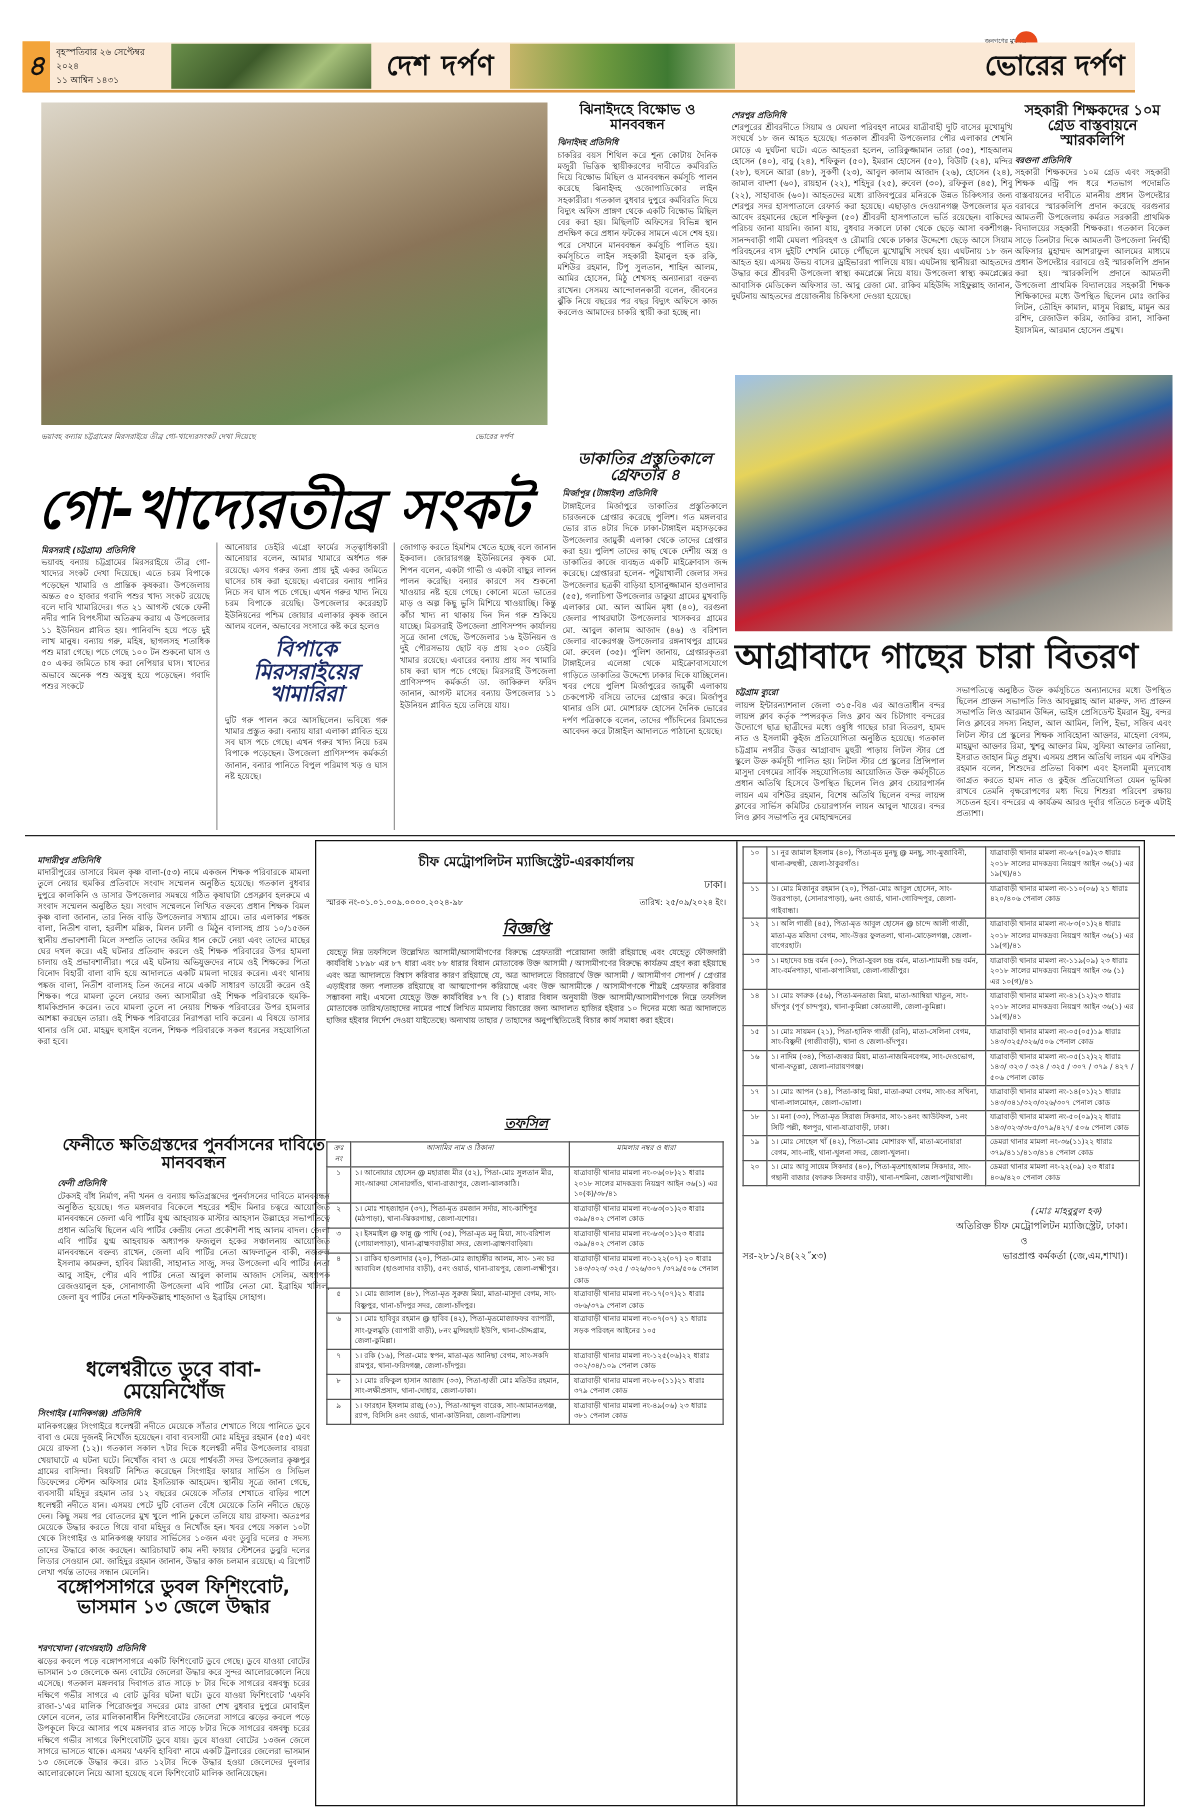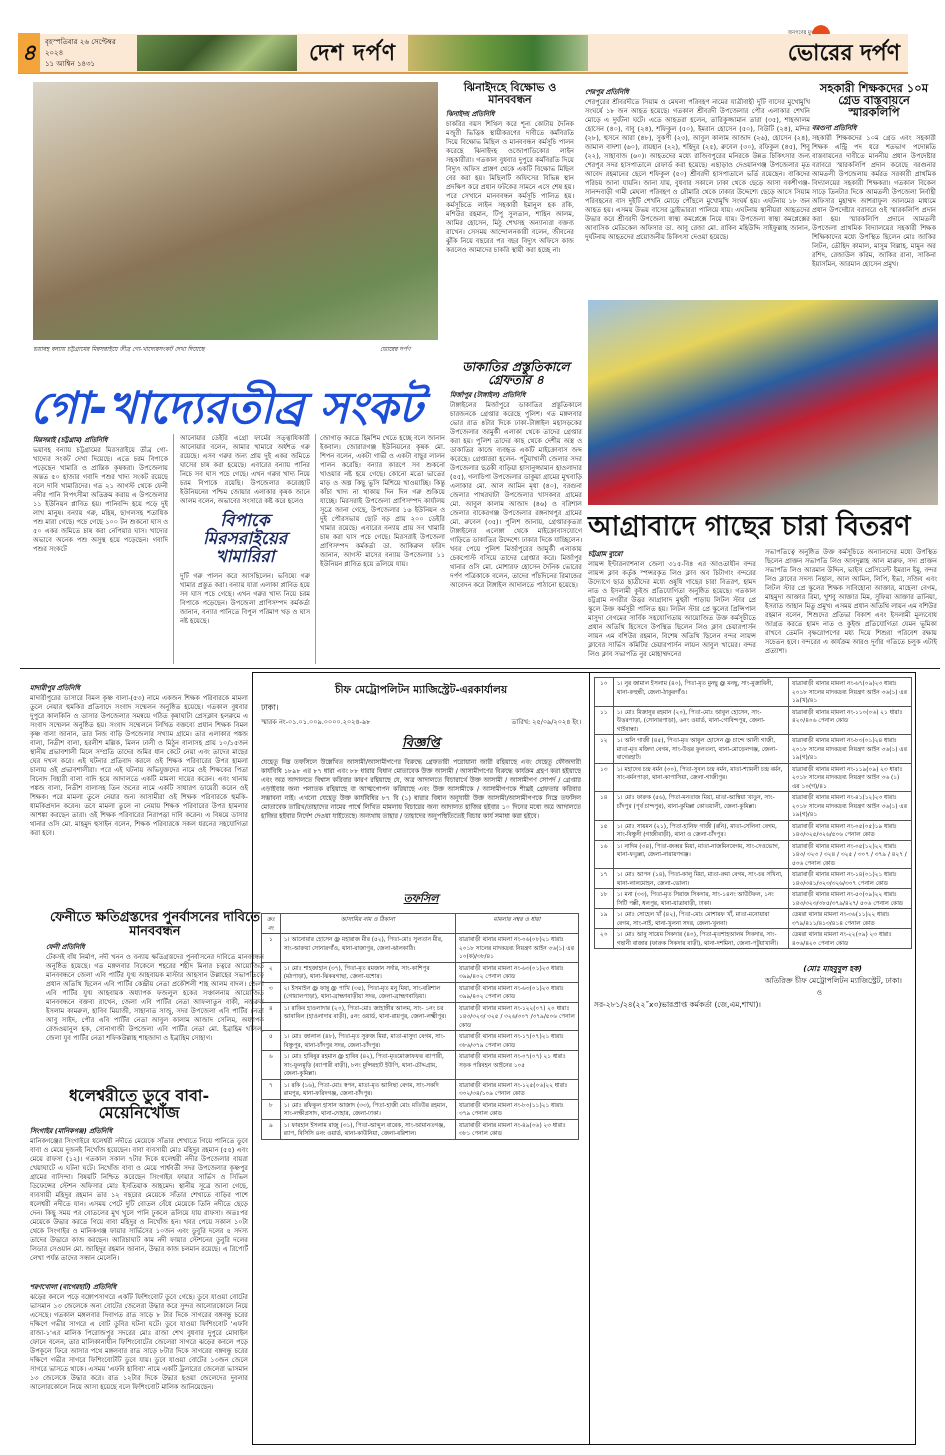--- a/index.html
+++ b/index.html
@@ -64,21 +64,21 @@
 </div>
 
 <div class="abs" style="left:812px;top:82px;width:124px">
   <div class="hl" style="font-size:11.5px">সহকারী শিক্ষকদের ১০ম গ্রেড বাস্তবায়নে স্মারকলিপি</div>
   <div class="byline" style="margin-top:4px">বরগুনা প্রতিনিধি</div>
   <div class="body-text" style="height:205px;overflow:hidden">সহকারী শিক্ষকদের ১০ম গ্রেড এবং সহকারী শিক্ষক এন্ট্রি পদ ধরে শতভাগ পদোন্নতি বাস্তবায়নের দাবীতে মাননীয় প্রধান উপদেষ্টার বরাবরে স্মারকলিপি প্রদান করেছে বরগুনার আমতলী উপজেলায় কর্মরত সরকারী প্রাথমিক বিদ্যালয়ের সহকারী শিক্ষকরা। গতকাল বিকেল সাড়ে তিনটার দিকে আমতলী উপজেলা নির্বাহী অফিসার মুহাম্মদ আশরাফুল আলমের মাধ্যমে প্রধান উপদেষ্টার বরাবরে ওই স্মারকলিপি প্রদান করা হয়। স্মারকলিপি প্রদানে আমতলী উপজেলা প্রাথমিক বিদ্যালয়ের সহকারী শিক্ষক শিক্ষিকাদের মধ্যে উপস্থিত ছিলেন মোঃ জাকির লিটন, তৌহিদ কামাল, মাসুম বিল্লাহ, মামুন অর রশিদ, রেজাউল করিম, জাকির রানা, সাকিনা ইয়াসমিন, আরমান হোসেন প্রমুখ।</div>
 </div>
 
 <div class="abs imgbox2" style="left:588px;top:300px;width:350px;height:205px"></div>
 
-<div class="abs hl" style="left:30px;top:385px;width:415px;font-size:44px;color:#1d4ed8;font-style:italic;text-align:left">গো-খাদ্যেরতীব্র সংকট</div>
+<div class="abs hl" style="left:30px;top:385px;width:415px;font-size:44px;color:#000000;font-style:italic;text-align:left">গো-খাদ্যেরতীব্র সংকট</div>
 
 <div class="abs" style="left:33px;top:434px;width:135px">
   <div class="byline">মিরসরাই (চট্টগ্রাম) প্রতিনিধি</div>
   <div class="body-text" style="height:225px;overflow:hidden">ভয়াবহ বন্যায় চট্টগ্রামের মিরসরাইয়ে তীব্র গো-খাদ্যের সংকট দেখা দিয়েছে। এতে চরম বিপাকে পড়েছেন খামারি ও প্রান্তিক কৃষকরা। উপজেলায় অন্তত ৫০ হাজার গবাদি পশুর খাদ্য সংকট রয়েছে বলে দাবি খামারিদের। গত ২১ আগস্ট থেকে ফেনী নদীর পানি বিপৎসীমা অতিক্রম করায় এ উপজেলার ১১ ইউনিয়ন প্লাবিত হয়। পানিবন্দি হয়ে পড়ে দুই লাখ মানুষ। বন্যায় গরু, মহিষ, ছাগলসহ শতাধিক পশু মারা গেছে। পচে গেছে ১০০ টন শুকনো ঘাস ও ৫০ একর জমিতে চাষ করা নেপিয়ার ঘাস। খাদ্যের অভাবে অনেক পশু অসুস্থ হয়ে পড়েছেন। গবাদি পশুর সংকটে</div>
 </div>
 <div class="abs col-rule" style="left:173px;top:434px;height:230px"></div>
 <div class="abs" style="left:180px;top:434px;width:130px">
   <div class="body-text" style="height:72px;overflow:hidden">আনোয়ার ডেইরি এগ্রো ফার্মের সত্ত্বাধিকারী আনোয়ার বলেন, আমার খামারে অর্ধশত গরু রয়েছে। এসব গরুর জন্য প্রায় দুই একর জমিতে ঘাসের চাষ করা হয়েছে। এবারের বন্যায় পানির নিচে সব ঘাস পচে গেছে। এখন গরুর খাদ্য নিয়ে চরম বিপাকে রয়েছি। উপজেলার করেরহাট ইউনিয়নের পশ্চিম জোয়ার এলাকার কৃষক জানে আলম বলেন, অভাবের সংসারে কষ্ট করে হলেও</div>
   <div class="hl" style="font-size:17px;font-style:italic;color:#1a2a66;margin:6px 0">বিপাকে মিরসরাইয়ের খামারিরা</div>
   <div class="body-text" style="height:95px;overflow:hidden">দুটি গরু পালন করে আসছিলেন। ভবিষ্যে গরু খামার প্রস্তুত করা। বন্যায় যারা এলাকা প্লাবিত হয়ে সব ঘাস পচে গেছে। এখন গরুর খাদ্য নিয়ে চরম বিপাকে পড়েছেন। উপজেলা প্রাণিসম্পদ কর্মকর্তা জানান, বন্যার পানিতে বিপুল পরিমাণ খড় ও ঘাস নষ্ট হয়েছে।</div>
@@ -116,29 +116,30 @@
   <div class="body-text" style="height:122px;overflow:hidden">টেকসই বাঁধ নির্মাণ, নদী খনন ও বন্যায় ক্ষতিগ্রস্তদের পুনর্বাসনের দাবিতে মানববন্ধন অনুষ্ঠিত হয়েছে। গত মঙ্গলবার বিকেলে শহরের শহীদ মিনার চত্বরে আয়োজিত মানববন্ধনে জেলা এবি পার্টির যুগ্ম আহবায়ক মাস্টার আহসান উল্লাহের সভাপতিত্বে প্রধান অতিথি ছিলেন এবি পার্টির কেন্দ্রীয় নেতা প্রকৌশলী শাহ আলম বাদল। জেলা এবি পার্টির যুগ্ম আহবায়ক অধ্যাপক ফজলুল হকের সঞ্চালনায় আয়োজিত মানববন্ধনে বক্তব্য রাখেন, জেলা এবি পার্টির নেতা আফলাতুন বাকী, নজরুল ইসলাম কামরুল, হাবিব মিয়াজী, সাহানাত সাজু, সদর উপজেলা এবি পার্টির নেতা আবু সাইদ, পৌর এবি পার্টির নেতা আবুল কালাম আজাদ সেলিম, অধ্যাপক রেজওয়ানুল হক, সোনাগাজী উপজেলা এবি পার্টির নেতা মো. ইব্রাহিম খলিল, জেলা যুব পার্টির নেতা শফিকউল্লাহ শাহজাদা ও ইব্রাহিম সোহাগ।</div>
 </div>
 
 <div class="abs" style="left:30px;top:1088px;width:218px">
   <div class="hl" style="font-size:16px">ধলেশ্বরীতে ডুবে বাবা-মেয়েনিখোঁজ</div>
   <div class="byline" style="margin-top:3px">সিংগাইর (মানিকগঞ্জ) প্রতিনিধি</div>
   <div class="body-text" style="height:162px;overflow:hidden">মানিকগঞ্জের সিংগাইরে ধলেশ্বরী নদীতে মেয়েকে সাঁতার শেখাতে গিয়ে পানিতে ডুবে বাবা ও মেয়ে দুজনই নিখোঁজ হয়েছেন। বাবা ব্যবসায়ী মোঃ মহিদুর রহমান (৫৫) এবং মেয়ে রাফসা (১২)। গতকাল সকাল ৭টার দিকে ধলেশ্বরী নদীর উপজেলার বায়রা খেয়াঘাটে এ ঘটনা ঘটে। নিখোঁজ বাবা ও মেয়ে পার্শ্ববর্তী সদর উপজেলার কৃষ্ণপুর গ্রামের বাসিন্দা। বিষয়টি নিশ্চিত করেছেন সিংগাইর ফায়ার সার্ভিস ও সিভিল ডিফেন্সের স্টেশন অফিসার মোঃ ইসতিয়াক আহমেদ। স্থানীয় সূত্রে জানা গেছে, ব্যবসায়ী মহিদুর রহমান তার ১২ বছরের মেয়েকে সাঁতার শেখাতে বাড়ির পাশে ধলেশ্বরী নদীতে যান। এসময় পেটে দুটি বোতল বেঁধে মেয়েকে তিনি নদীতে ছেড়ে দেন। কিছু সময় পর বোতলের মুখ খুলে পানি ঢুকলে তলিয়ে যায় রাফসা। অতঃপর মেয়েকে উদ্ধার করতে গিয়ে বাবা মহিদুর ও নিখোঁজ হন। খবর পেয়ে সকাল ১০টা থেকে সিংগাইর ও মানিকগঞ্জ ফায়ার সার্ভিসের ১০জন এবং ডুবুরি দলের ৫ সদস্য তাদের উদ্ধারে কাজ করছেন। আরিচাঘাট কাম নদী ফায়ার স্টেশনের ডুবুরি দলের লিডার সেওয়ান মো. জাহিদুর রহমান জানান, উদ্ধার কাজ চলমান রয়েছে। এ রিপোর্ট লেখা পর্যন্ত তাদের সন্ধান মেলেনি।</div>
 </div>
 
 <div class="abs" style="left:30px;top:1262px;width:218px">
+  <div class="hl" style="font-size:15px">বঙ্গোপসাগরে ডুবল ফিশিংবোট, ভাসমান ১৩ জেলে উদ্ধার</div>
   <div class="byline" style="margin-top:19px">শরণখোলা (বাগেরহাট) প্রতিনিধি</div>
   <div class="body-text" style="height:120px;overflow:hidden">ঝড়ের কবলে পড়ে বঙ্গোপসাগরে একটি ফিশিংবোট ডুবে গেছে। ডুবে যাওয়া বোটের ভাসমান ১৩ জেলেকে অন্য বোটের জেলেরা উদ্ধার করে সুন্দর আলোরকোলে নিয়ে এসেছে। গতকাল মঙ্গলবার দিবাগত রাত সাড়ে ৮ টার দিকে সাগরের বঙ্গবন্ধু চরের দক্ষিণে গভীর সাগরে এ বোট ডুবির ঘটনা ঘটে। ডুবে যাওয়া ফিশিংবোট 'এফবি রাজা-১'এর মালিক পিরোজপুর সদরের মোঃ রাজা শেখ বুধবার দুপুরে মোবাইল ফোনে বলেন, তার মালিকানাধীন ফিশিংবোটের জেলেরা সাগরে ঝড়ের কবলে পড়ে উপকূলে ফিরে আসার পথে মঙ্গলবার রাত সাড়ে ৮টার দিকে সাগরের বঙ্গবন্ধু চরের দক্ষিণে গভীর সাগরে ফিশিংবোটটি ডুবে যায়। ডুবে যাওয়া বোটের ১৩জন জেলে সাগরে ভাসতে থাকে। এসময় 'এফবি হাবিবা' নামে একটি ট্রলারের জেলেরা ভাসমান ১৩ জেলেকে উদ্ধার করে। রাত ১২টার দিকে উদ্ধার হওয়া জেলেদের দুবলার আলোরকোলে নিয়ে আসা হয়েছে বলে ফিশিংবোট মালিক জানিয়েছেন।</div>
 </div>
 
 <div class="notice">
   <div class="vline"></div>
   <div style="position:absolute;left:0;top:0;width:336px;padding:6px 8px">
     <div style="text-align:center;font-size:10.5px;font-weight:bold;margin-top:3px">চীফ মেট্রোপলিটন ম্যাজিস্ট্রেট-এরকার্যালয়</div>
-    <div style="text-align:left;font-size:8px;margin-top:2px">ঢাকা।</div>
+    <div style="text-align:right;font-size:8px;margin-top:2px">ঢাকা।</div>
     <div style="display:flex;justify-content:space-between;font-size:6.5px;margin-top:3px">
       <span>স্মারক নং-০১.০১.০০৯.০০০০.২০২৪-৯৮</span>
       <span>তারিখ: ২৫/০৯/২০২৪ ইং।</span>
     </div>
     <div style="text-align:center;font-size:13px;font-weight:bold;font-style:italic;text-decoration:underline;margin-top:5px">বিজ্ঞপ্তি</div>
     <div class="body-text" style="font-size:6.4px;margin-top:4px;height:128px;overflow:hidden">যেহেতু নিম্ন তফসিলে উল্লেখিত আসামী/আসামীগণের বিরুদ্ধে গ্রেফতারী পরোয়ানা জারী রহিয়াছে এবং যেহেতু ফৌজদারী কার্যবিধি ১৮৯৮ এর ৮৭ ধারা এবং ৮৮ ধারার বিধান মোতাবেক উক্ত আসামী / আসামীগণের বিরুদ্ধে কার্যক্রম গ্রহণ করা হইয়াছে এবং অত্র আদালতে বিশ্বাস করিবার কারণ রহিয়াছে যে, অত্র আদালতে বিচারার্থে উক্ত আসামী / আসামীগণ সোপর্দ / গ্রেপ্তার এড়াইবার জন্য পলাতক রহিয়াছে বা আত্মগোপন করিয়াছে এবং উক্ত আসামীকে / আসামীগণকে শীঘ্রই গ্রেফতার করিবার সম্ভাবনা নাই। এখনো যেহেতু উক্ত কার্যবিধির ৮৭ বি (১) ধারার বিধান অনুযায়ী উক্ত আসামী/আসামীগণকে নিম্নে তফসিল মোতাবেক তারিখ/তাহাদের নামের পার্শ্বে লিখিত মামলায় বিচারের জন্য আদালত হাজির হইবার ১০ দিনের মধ্যে অত্র আদালতে হাজির হইবার নির্দেশ দেওয়া যাইতেছে। অন্যথায় তাহার / তাহাদের অনুপস্থিতিতেই বিচার কার্য সমাধা করা হইবে।</div>
     <div style="text-align:center;font-size:11px;font-weight:bold;font-style:italic;text-decoration:underline;margin:4px 0">তফসিল</div>
     <table style="width:318px">
       <thead>
           <tr>
@@ -250,22 +251,22 @@
             <td>ডেমরা থানার মামলা নং-৩৬(১১)২২ ধারাঃ ৩৭৯/৪১১/৪১৩/৪১৪ পেনাল কোড</td>
           </tr>
         <tr>
             <td class="c1">২০</td>
             <td>১। মোঃ আবু সায়েম সিকদার (৪০), পিতা-মৃতশাহআলম সিকদার, সাং-গছানী বাজার (ফারুক সিকদার বাড়ী), থানা-দশমিনা, জেলা-পটুয়াখালী।</td>
             <td>ডেমরা থানার মামলা নং-২২(০৯) ২৩ ধারাঃ ৪০৬/৪২০ পেনাল কোড</td>
           </tr>
       </tbody>
     </table>
     <div style="text-align:right;margin-top:14px;font-size:7.5px;line-height:12px;padding-right:10px">
-      <div style="font-weight:bold;font-style:italic;margin-right:40px">(মোঃ মাহবুবুল হক)</div>
+      <div style="font-weight:normal;font-style:italic;margin-right:20px">(মোঃ মাহবুবুল হক)</div>
       <div>অতিরিক্ত চীফ মেট্রোপলিটন ম্যাজিস্ট্রেট, ঢাকা।</div>
       <div style="margin-right:80px">ও</div>
-      <div style="display:flex;">
+      <div style="display:flex;justify-content:space-between">
         <span>সর-২৮১/২৪(২২˝x৩)</span>
         <span>ভারপ্রাপ্ত কর্মকর্তা (জে,এম,শাখা)।</span>
       </div>
     </div>
   </div>
 </div>
 
 </body></html>

